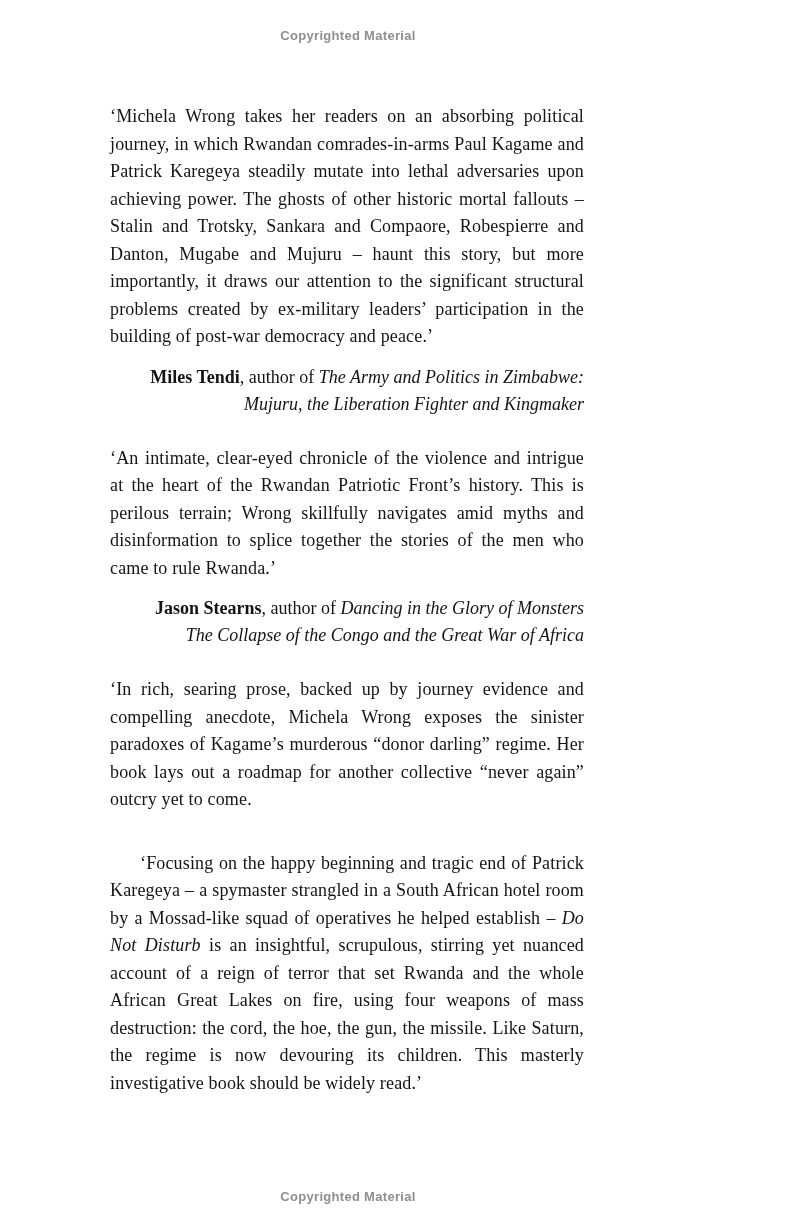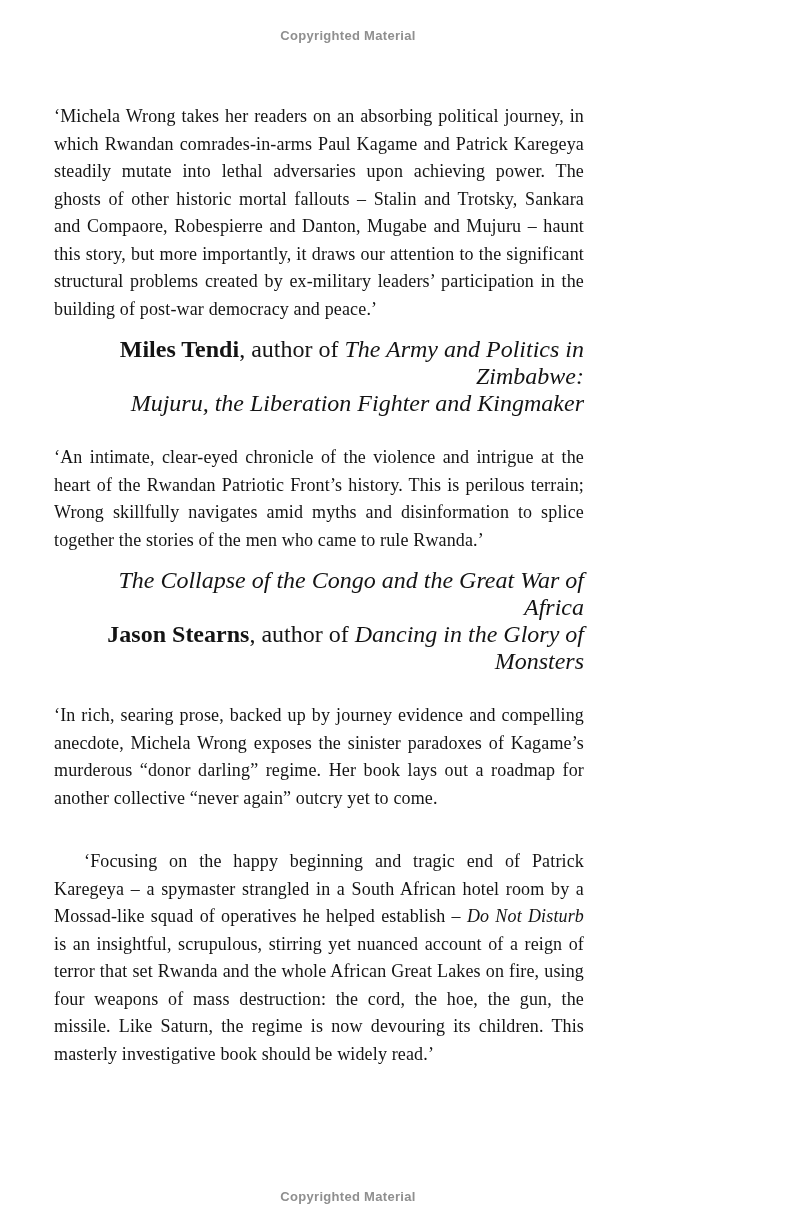--- a/index.html
+++ b/index.html
@@ -22,32 +22,32 @@
     text-align: center;
     font-family: "Liberation Sans", sans-serif;
     font-weight: 700;
     font-size: 13px;
     letter-spacing: 0.3px;
     color: #8f8f8f;
   }
   .copyright.top { padding-top: 28px; }
   .copyright.bottom { margin-top: auto; padding-bottom: 27px; }
   .content {
-    padding: 60px 112px 0 54px;
+    padding: 60px 112px 0 110px;
   }
   .quote {
     font-size: 18px;
     line-height: 27.5px;
     text-align: justify;
     letter-spacing: 0.15px;
   }
   .quote.indent { text-indent: 30px; margin-top: 36px; }
   .attribution {
     text-align: right;
-    font-size: 24px;
+    font-size: 18px;
     line-height: 27px;
     margin: 13px 0 27px 0;
   }
   .attr-name { font-weight: 700; }
   .attr-work, .work { font-style: italic; }
 </style>
 </head>
 <body>
 
 <div class="page">
@@ -57,22 +57,22 @@
   <main class="content">
 
     <p class="quote">‘Michela Wrong takes her readers on an absorbing political journey, in which Rwandan comrades-in-arms Paul Kagame and Patrick Karegeya steadily mutate into lethal adversaries upon achieving power. The ghosts of other historic mortal fallouts – Stalin and Trotsky, Sankara and Compaore, Robespierre and Danton, Mugabe and Mujuru – haunt this story, but more importantly, it draws our attention to the significant structural problems created by ex-military leaders’ participation in the building of post-war democracy and peace.’</p>
     <div class="attribution">
       <div class="attr-line"><span class="attr-name">Miles Tendi</span><span>, author of </span><span class="attr-work">The Army and Politics in Zimbabwe:</span></div>
       <div class="attr-line attr-work">Mujuru, the Liberation Fighter and Kingmaker</div>
     </div>
 
     <p class="quote">‘An intimate, clear-eyed chronicle of the violence and intrigue at the heart of the Rwandan Patriotic Front’s history. This is perilous terrain; Wrong skillfully navigates amid myths and disinformation to splice together the stories of the men who came to rule Rwanda.’</p>
     <div class="attribution">
+      <div class="attr-line"><span class="attr-name">Jason Stearns</span><span>, author of </span><span class="attr-work">Dancing in the Glory of Monsters</span></div>
       <div class="attr-line attr-work">The Collapse of the Congo and the Great War of Africa</div>
-      <div class="attr-line"><span class="attr-name">Jason Stearns</span><span>, author of </span><span class="attr-work">Dancing in the Glory of Monsters</span></div>
     </div>
 
     <p class="quote">‘In rich, searing prose, backed up by journey evidence and compelling anecdote, Michela Wrong exposes the sinister paradoxes of Kagame’s murderous “donor darling” regime. Her book lays out a roadmap for another collective “never again” outcry yet to come.</p>
     <p class="quote indent"><span>‘Focusing on the happy beginning and tragic end of Patrick Karegeya – a spymaster strangled in a South African hotel room by a Mossad-like squad of operatives he helped establish – </span><span class="work">Do Not Disturb</span><span> is an insightful, scrupulous, stirring yet nuanced account of a reign of terror that set Rwanda and the whole African Great Lakes on fire, using four weapons of mass destruction: the cord, the hoe, the gun, the missile. Like Saturn, the regime is now devouring its children. This masterly investigative book should be widely read.’</span></p>
 
   </main>
 
   <div class="copyright bottom">Copyrighted Material</div>
 
 </div>

